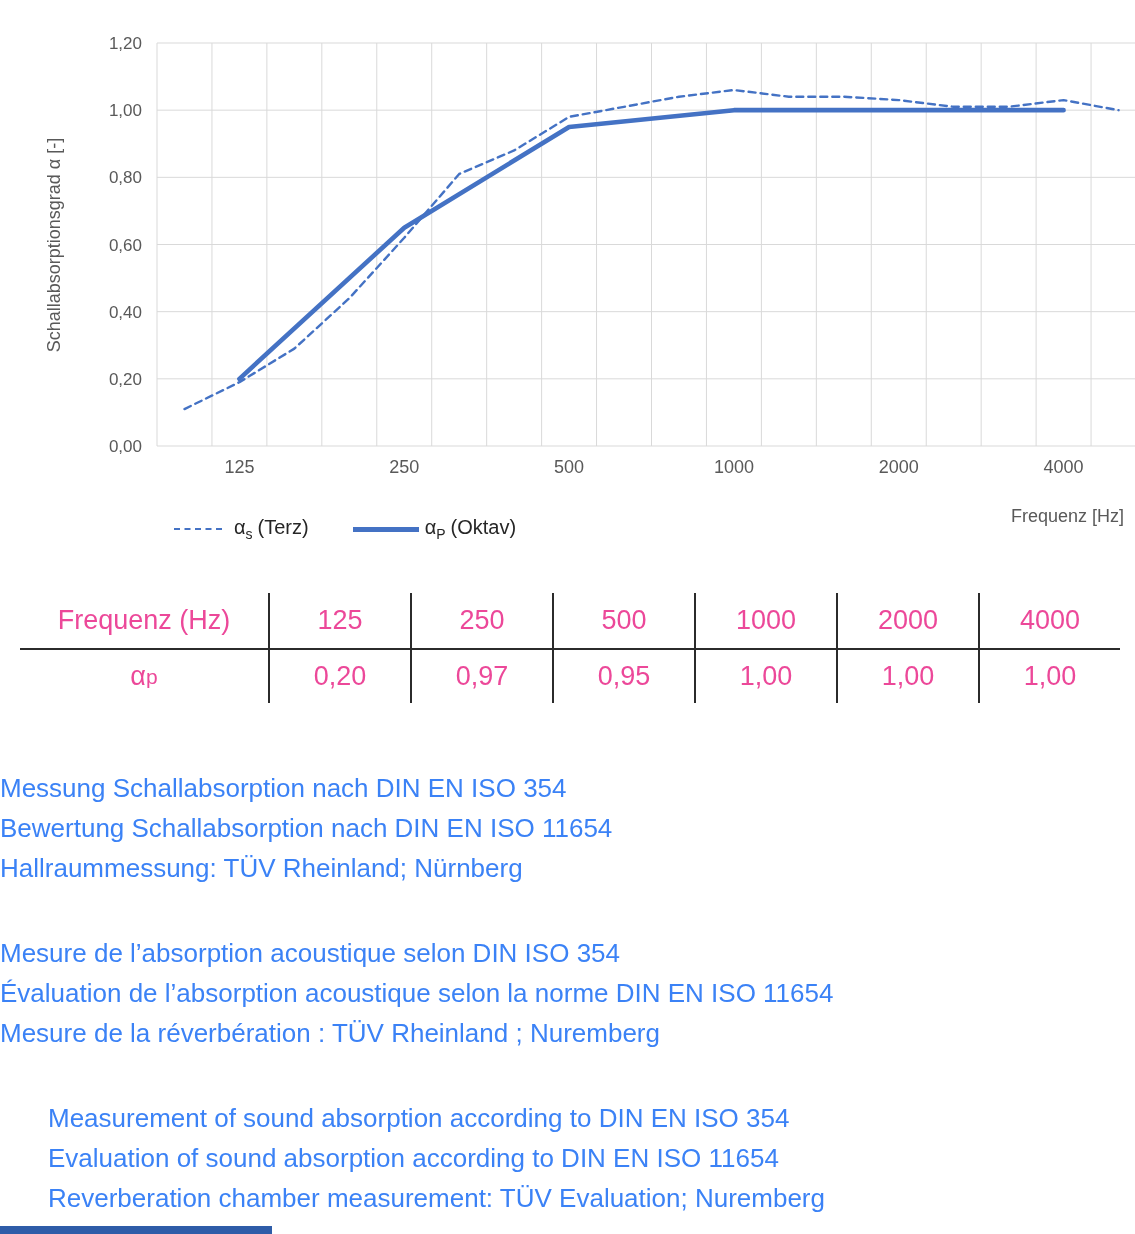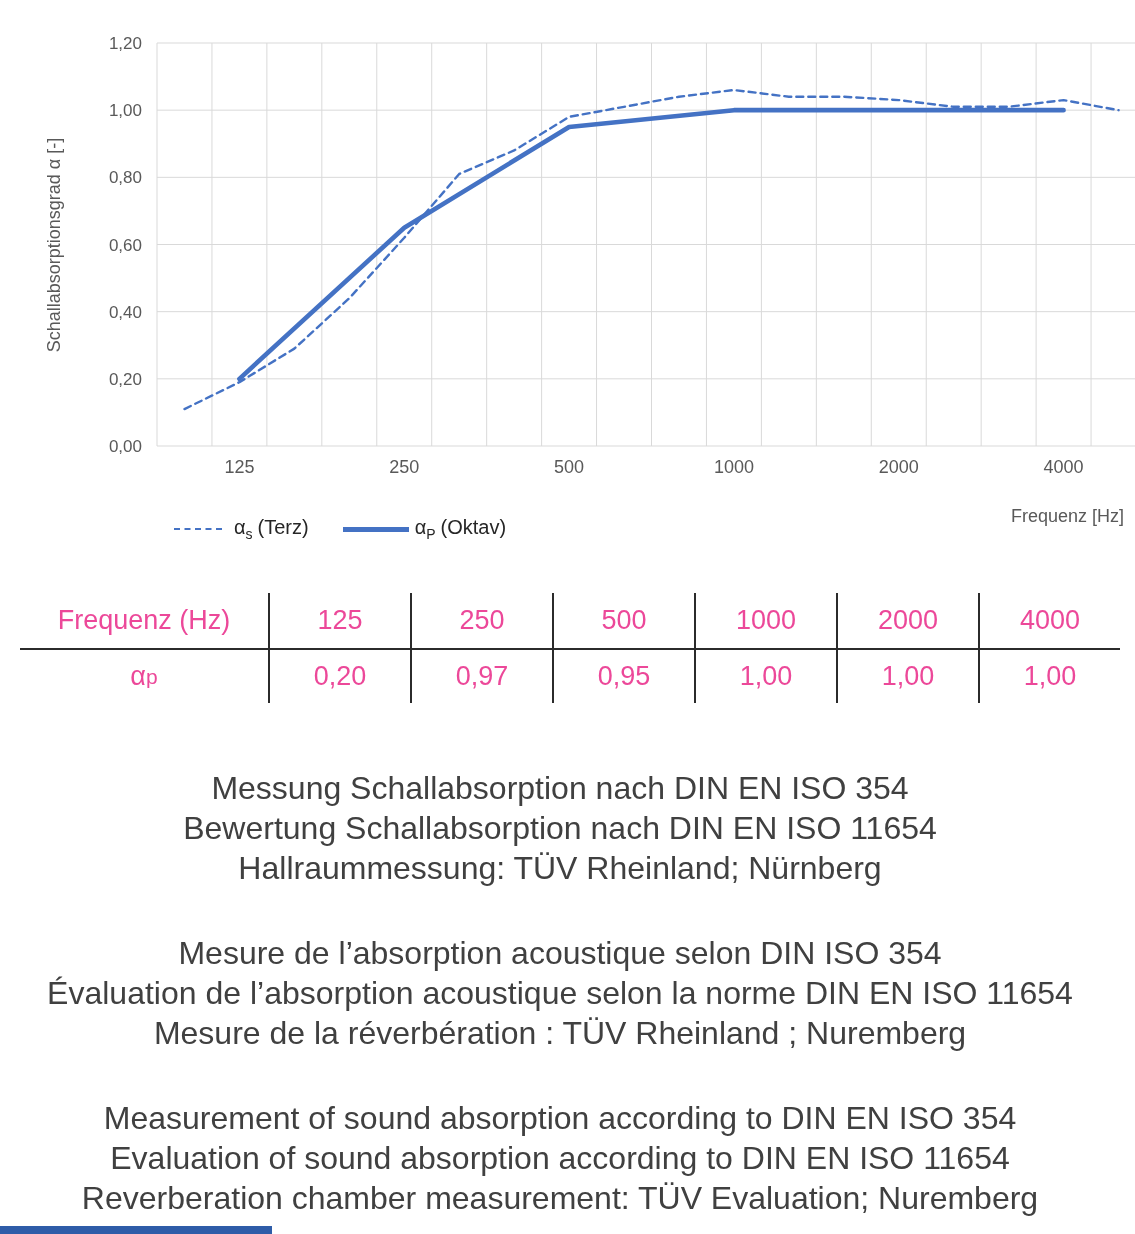--- a/index.html
+++ b/index.html
@@ -29,21 +29,21 @@
     right: 35px; top: 506px;
     font-size: 18px;
     color: #595959;
     text-align: center;
   }
   .legend {
     position: absolute;
     left: 150px; top: 516px;
     display: flex;
     align-items: center;
-    gap: 34px;
+    gap: 44px;
   }
   .legend-item { display: flex; align-items: center; }
   .legend-swatch-dashed {
     width: 48px; height: 0;
     border-top: 2px dashed #4472C4;
     margin-right: 12px;
   }
   .legend-swatch-solid {
     width: 66px; height: 5px;
     background: #4472C4;
@@ -70,28 +70,28 @@
     height: 57px;
   }
   .abs-table .cell.r2 { height: 53px; }
   .abs-table .cell.vline { border-left: 2px solid #2b2b2b; }
   .abs-table .cell.hline { border-bottom: 2px solid #2b2b2b; }
   .row-label sub { font-size: 21px; }
 
   
   .note-block {
     width: 1120px;
-    text-align: center;
-    font-size: 32px;
+    text-align: left;
+    font-size: 26px;
     line-height: 40px;
-    color: #404040;
+    color: #3b82f6;
   }
   .note-de { position: absolute; top: 768px; left: 0; }
   .note-fr { position: absolute; top: 933px; left: 0; }
-  .note-en { position: absolute; top: 1098px; left: 0; }
+  .note-en { position: absolute; top: 1098px; left: 0; padding-left: 48px; }
 
   
   .bottom-bar {
     position: absolute;
     left: 0; bottom: 0;
     width: 272px; height: 8px;
     background: #2E5CA8;
   }
 </style>
 </head>

